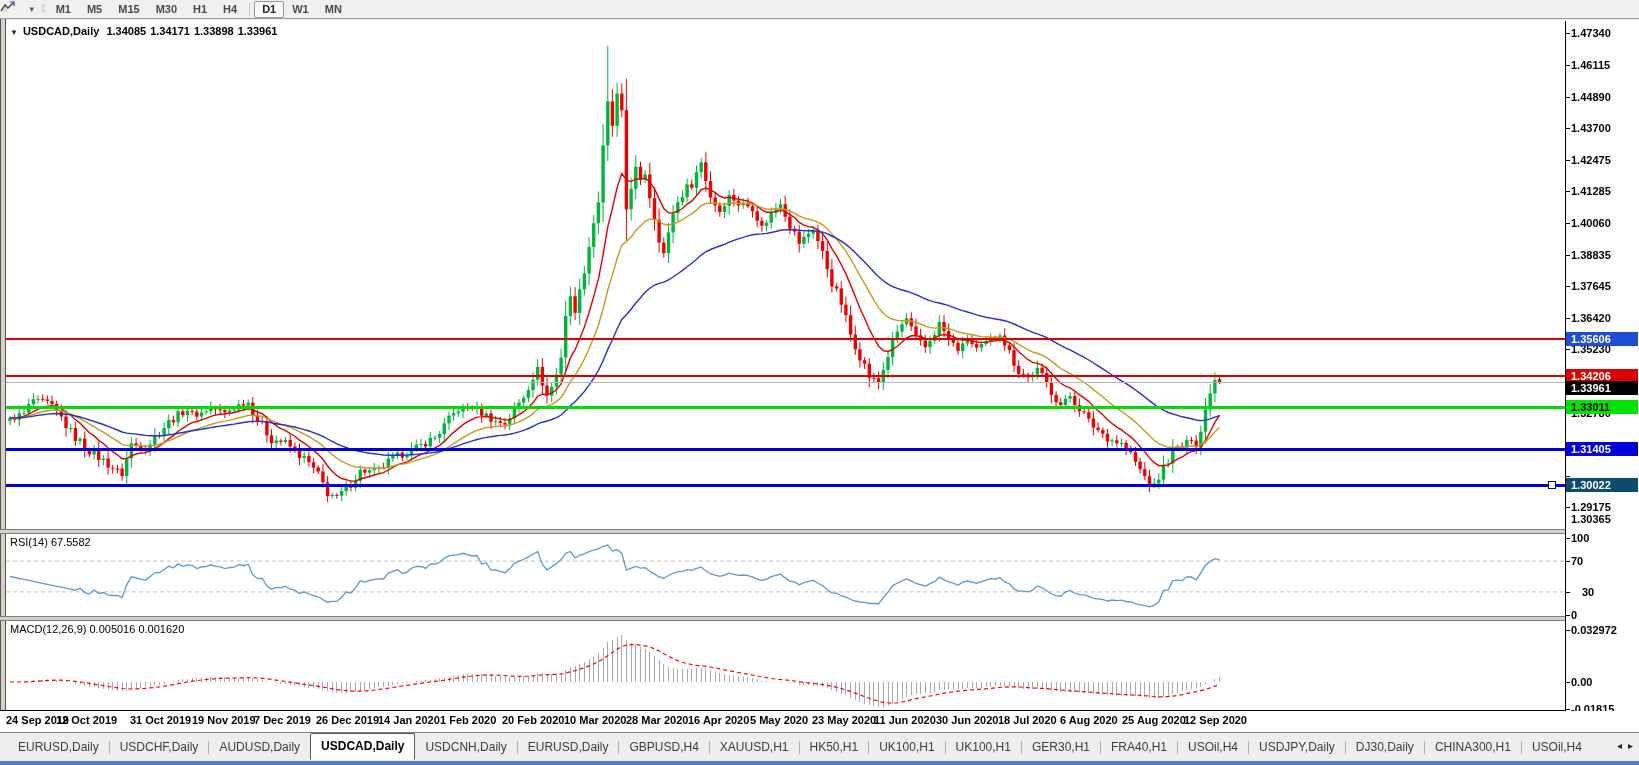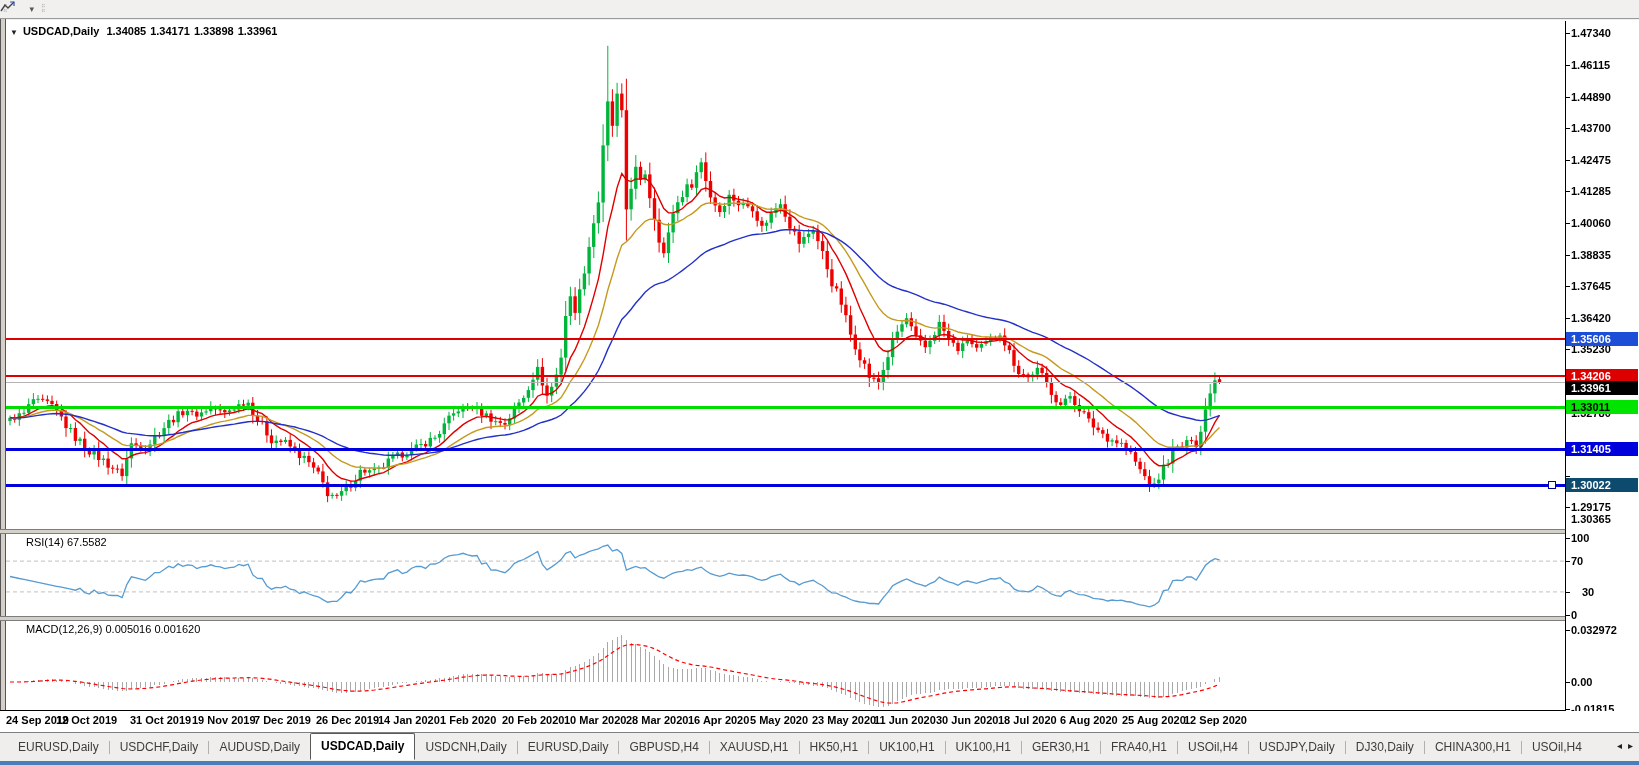--- a/index.html
+++ b/index.html
@@ -29,21 +29,21 @@
   #split1{top:529px;height:5px;}
   #split2{top:616px;height:5px;}
   #rsi-panel{left:6px;top:534px;width:1559px;height:82px;}
   #macd-panel{left:6px;top:621px;width:1559px;height:89px;}
   #bottom-line{position:absolute;left:0;top:710px;width:1639px;height:1px;background:#000;}
   #date-row{position:absolute;left:0;top:711px;width:1639px;height:21px;background:#ffffff;}
 
   #header-info{position:absolute;left:10px;top:25px;font-size:11px;font-weight:700;color:#000;z-index:30;}
   #header-info .arr{font-size:8px;margin-right:5px;color:#222;}
   #header-info span{margin-right:4px;}
-  .ind-label{position:absolute;left:20px;font-size:11px;color:#000;z-index:30;}
+  .ind-label{position:absolute;left:4px;font-size:11px;color:#000;z-index:30;}
 
   .axlabel{position:absolute;left:5px;font-size:11px;font-weight:700;color:#000;height:13px;line-height:13px;white-space:nowrap;}
   .axtick{position:absolute;left:0;width:4px;height:1px;background:#000;}
   .badge{position:absolute;left:0;width:72px;font-size:11px;font-weight:700;height:14px;line-height:14px;
     padding-left:5px;box-sizing:border-box;white-space:nowrap;z-index:5;}
   .hline{position:absolute;left:6px;width:1559px;z-index:4;}
   .handle{position:absolute;width:6px;height:6px;background:#fff;border:1px solid #00009a;z-index:6;}
 
   .dlabel{position:absolute;top:3px;font-size:11px;font-weight:700;color:#000;white-space:nowrap;}
 
@@ -68,20 +68,32 @@
   <div id="toolbar">
     <span class="grip">⁞⁞</span>
     <span class="tb-icon">
       <svg width="16" height="14" viewBox="0 0 16 14">
         <polyline points="1,11 5,5 8,8 14,2" stroke="#444" stroke-width="1.4" fill="none"></polyline>
         <polyline points="10,2 14,2 14,6" stroke="#2a57b0" stroke-width="1.2" fill="none"></polyline>
       </svg>
     </span>
     <span class="tb-caret">▾</span>
     <span class="grip">⁞⁞</span>
+    <div id="tf-buttons" style="display:flex;align-items:center;">
+        <div class="tfbtn">M1</div>
+        <div class="tfbtn">M5</div>
+        <div class="tfbtn">M15</div>
+        <div class="tfbtn">M30</div>
+        <div class="tfbtn">H1</div>
+        <div class="tfbtn">H4</div>
+        <div class="vsep"></div>
+        <div class="tfbtn active">D1</div>
+        <div class="tfbtn">W1</div>
+        <div class="tfbtn">MN</div>
+      </div>
   </div>
 
   <div id="top-line"></div>
   <div id="left-edge"></div>
 
   <div id="main-panel" class="panel">
     <svg id="main-svg" width="1559" height="508">
         <line x1="4.0" y1="394.5" x2="4.0" y2="404.4" stroke="#00b43c" stroke-width="1"></line>
         <rect x="2.3" y="396.8" width="3.4" height="3.1" fill="#00b43c"></rect>
         <line x1="8.7" y1="393.2" x2="8.7" y2="401.7" stroke="#ee0000" stroke-width="1"></line>

